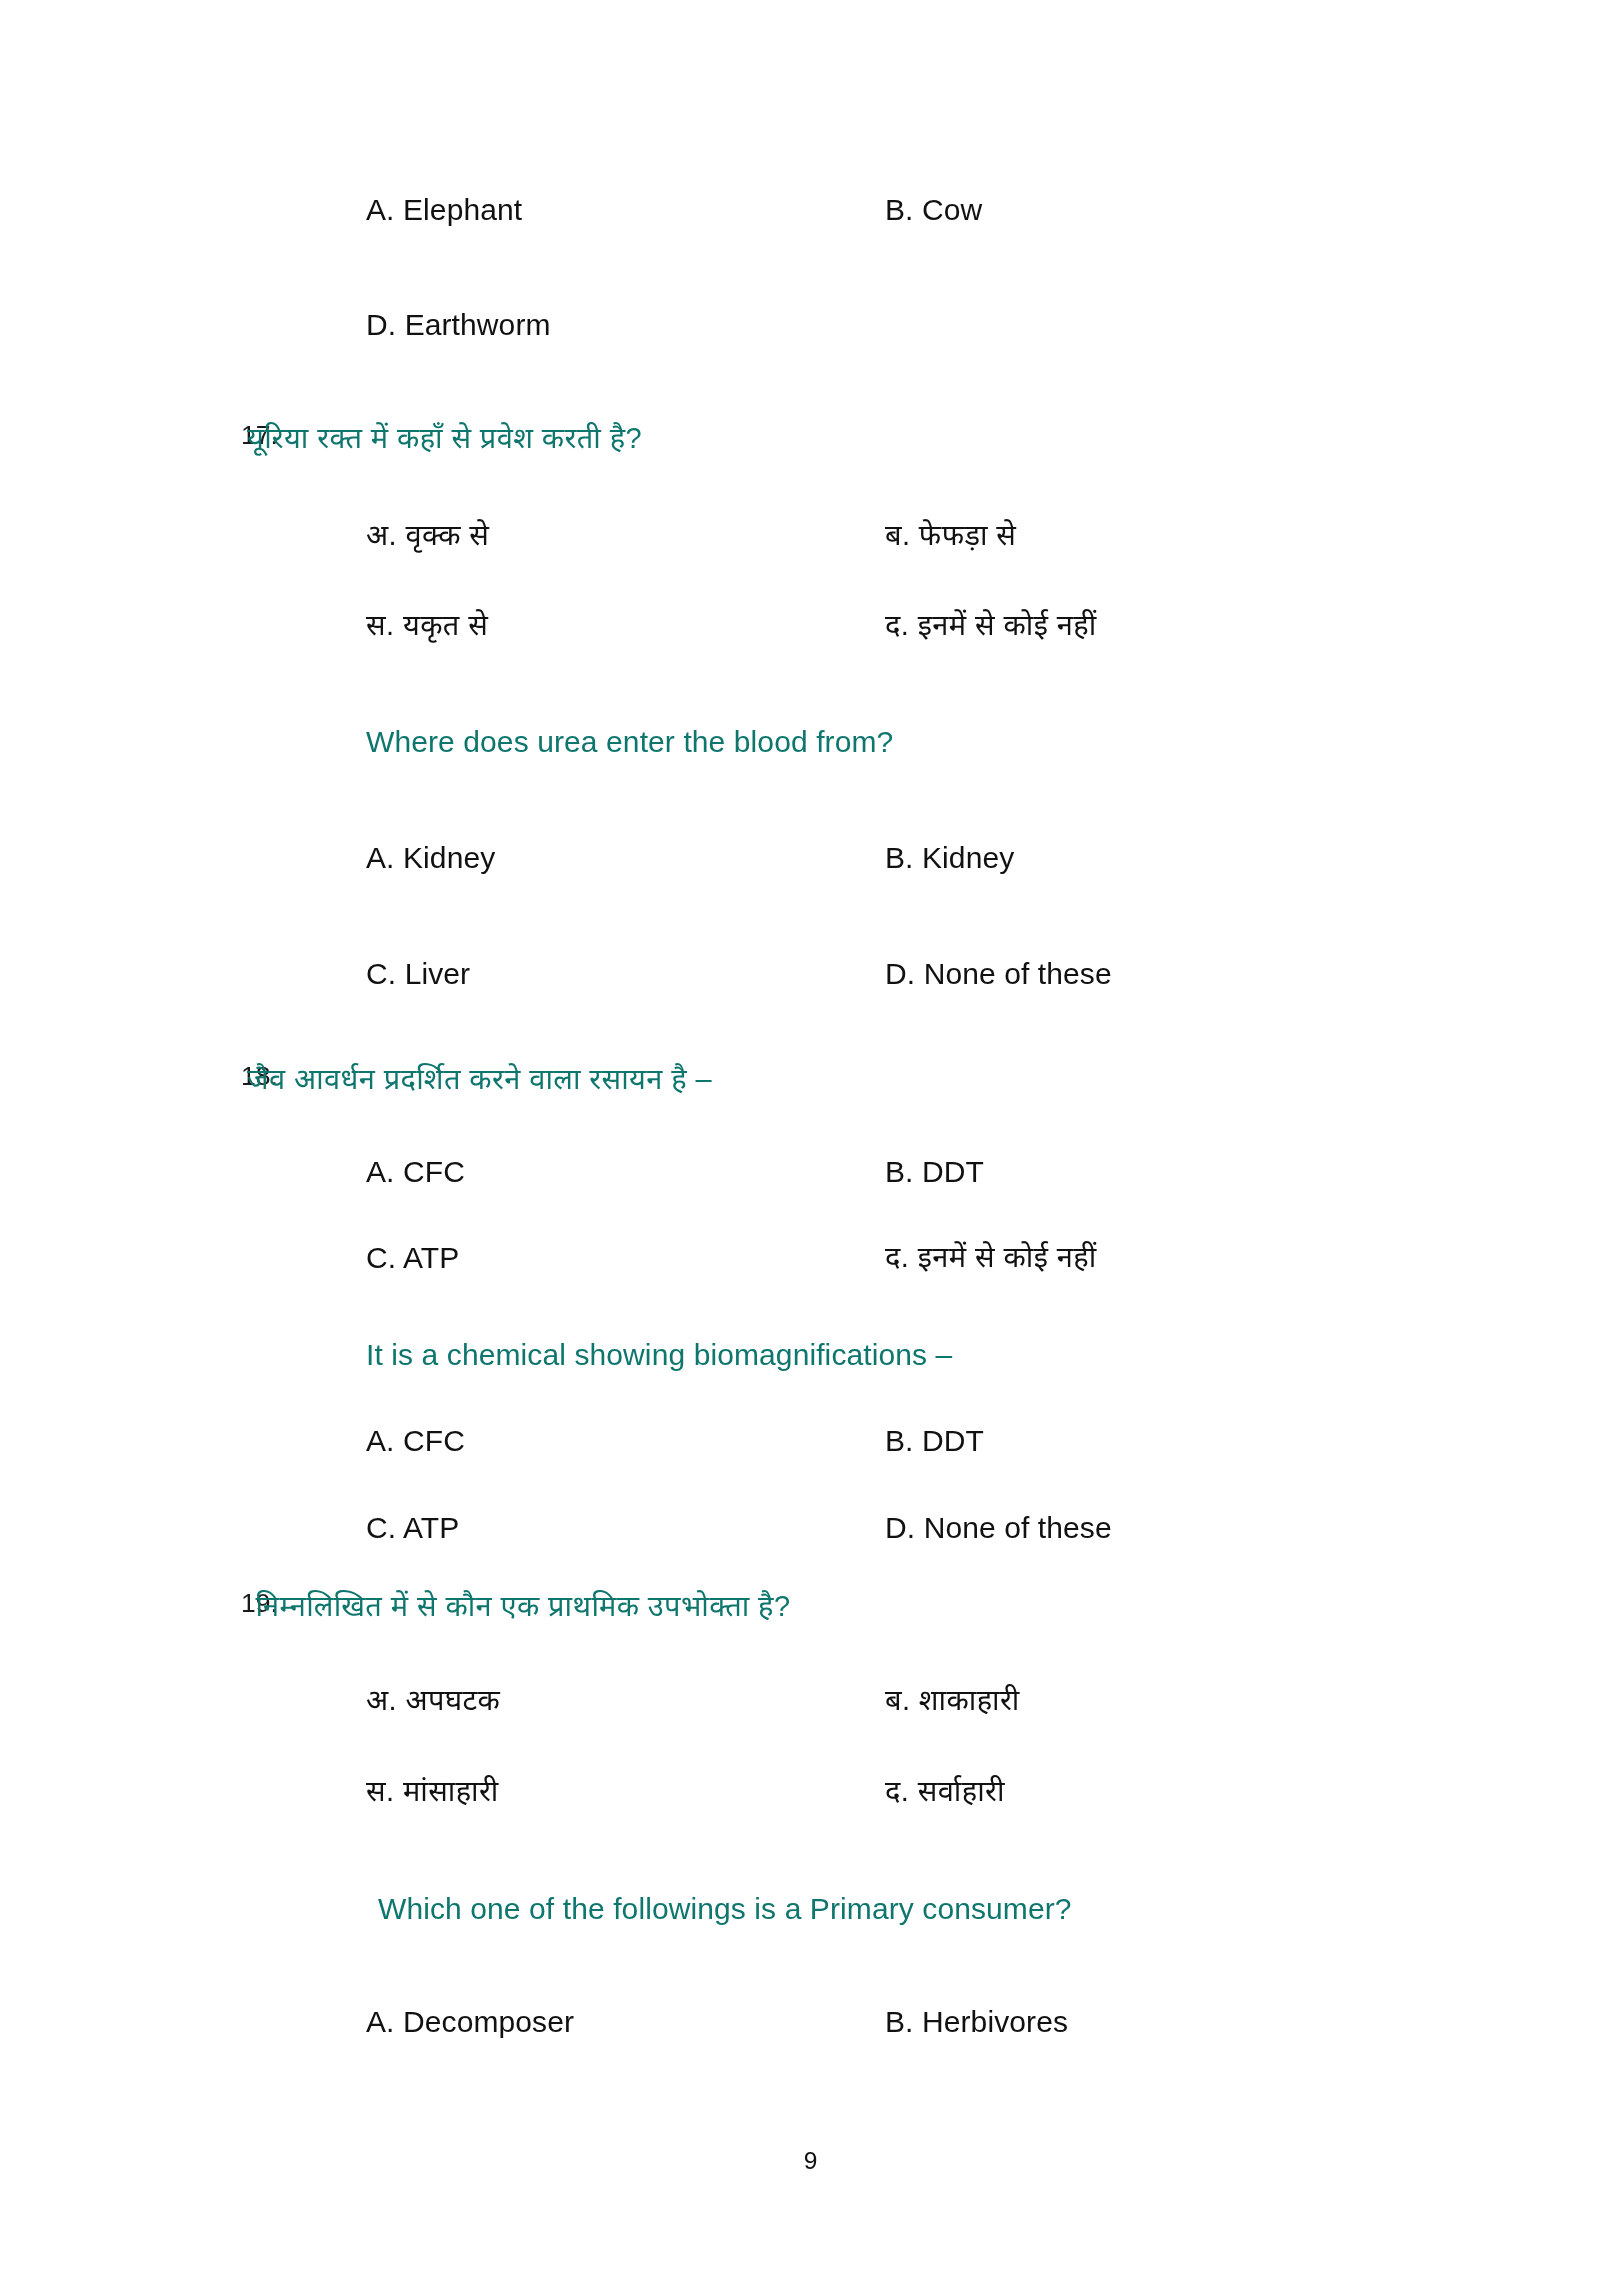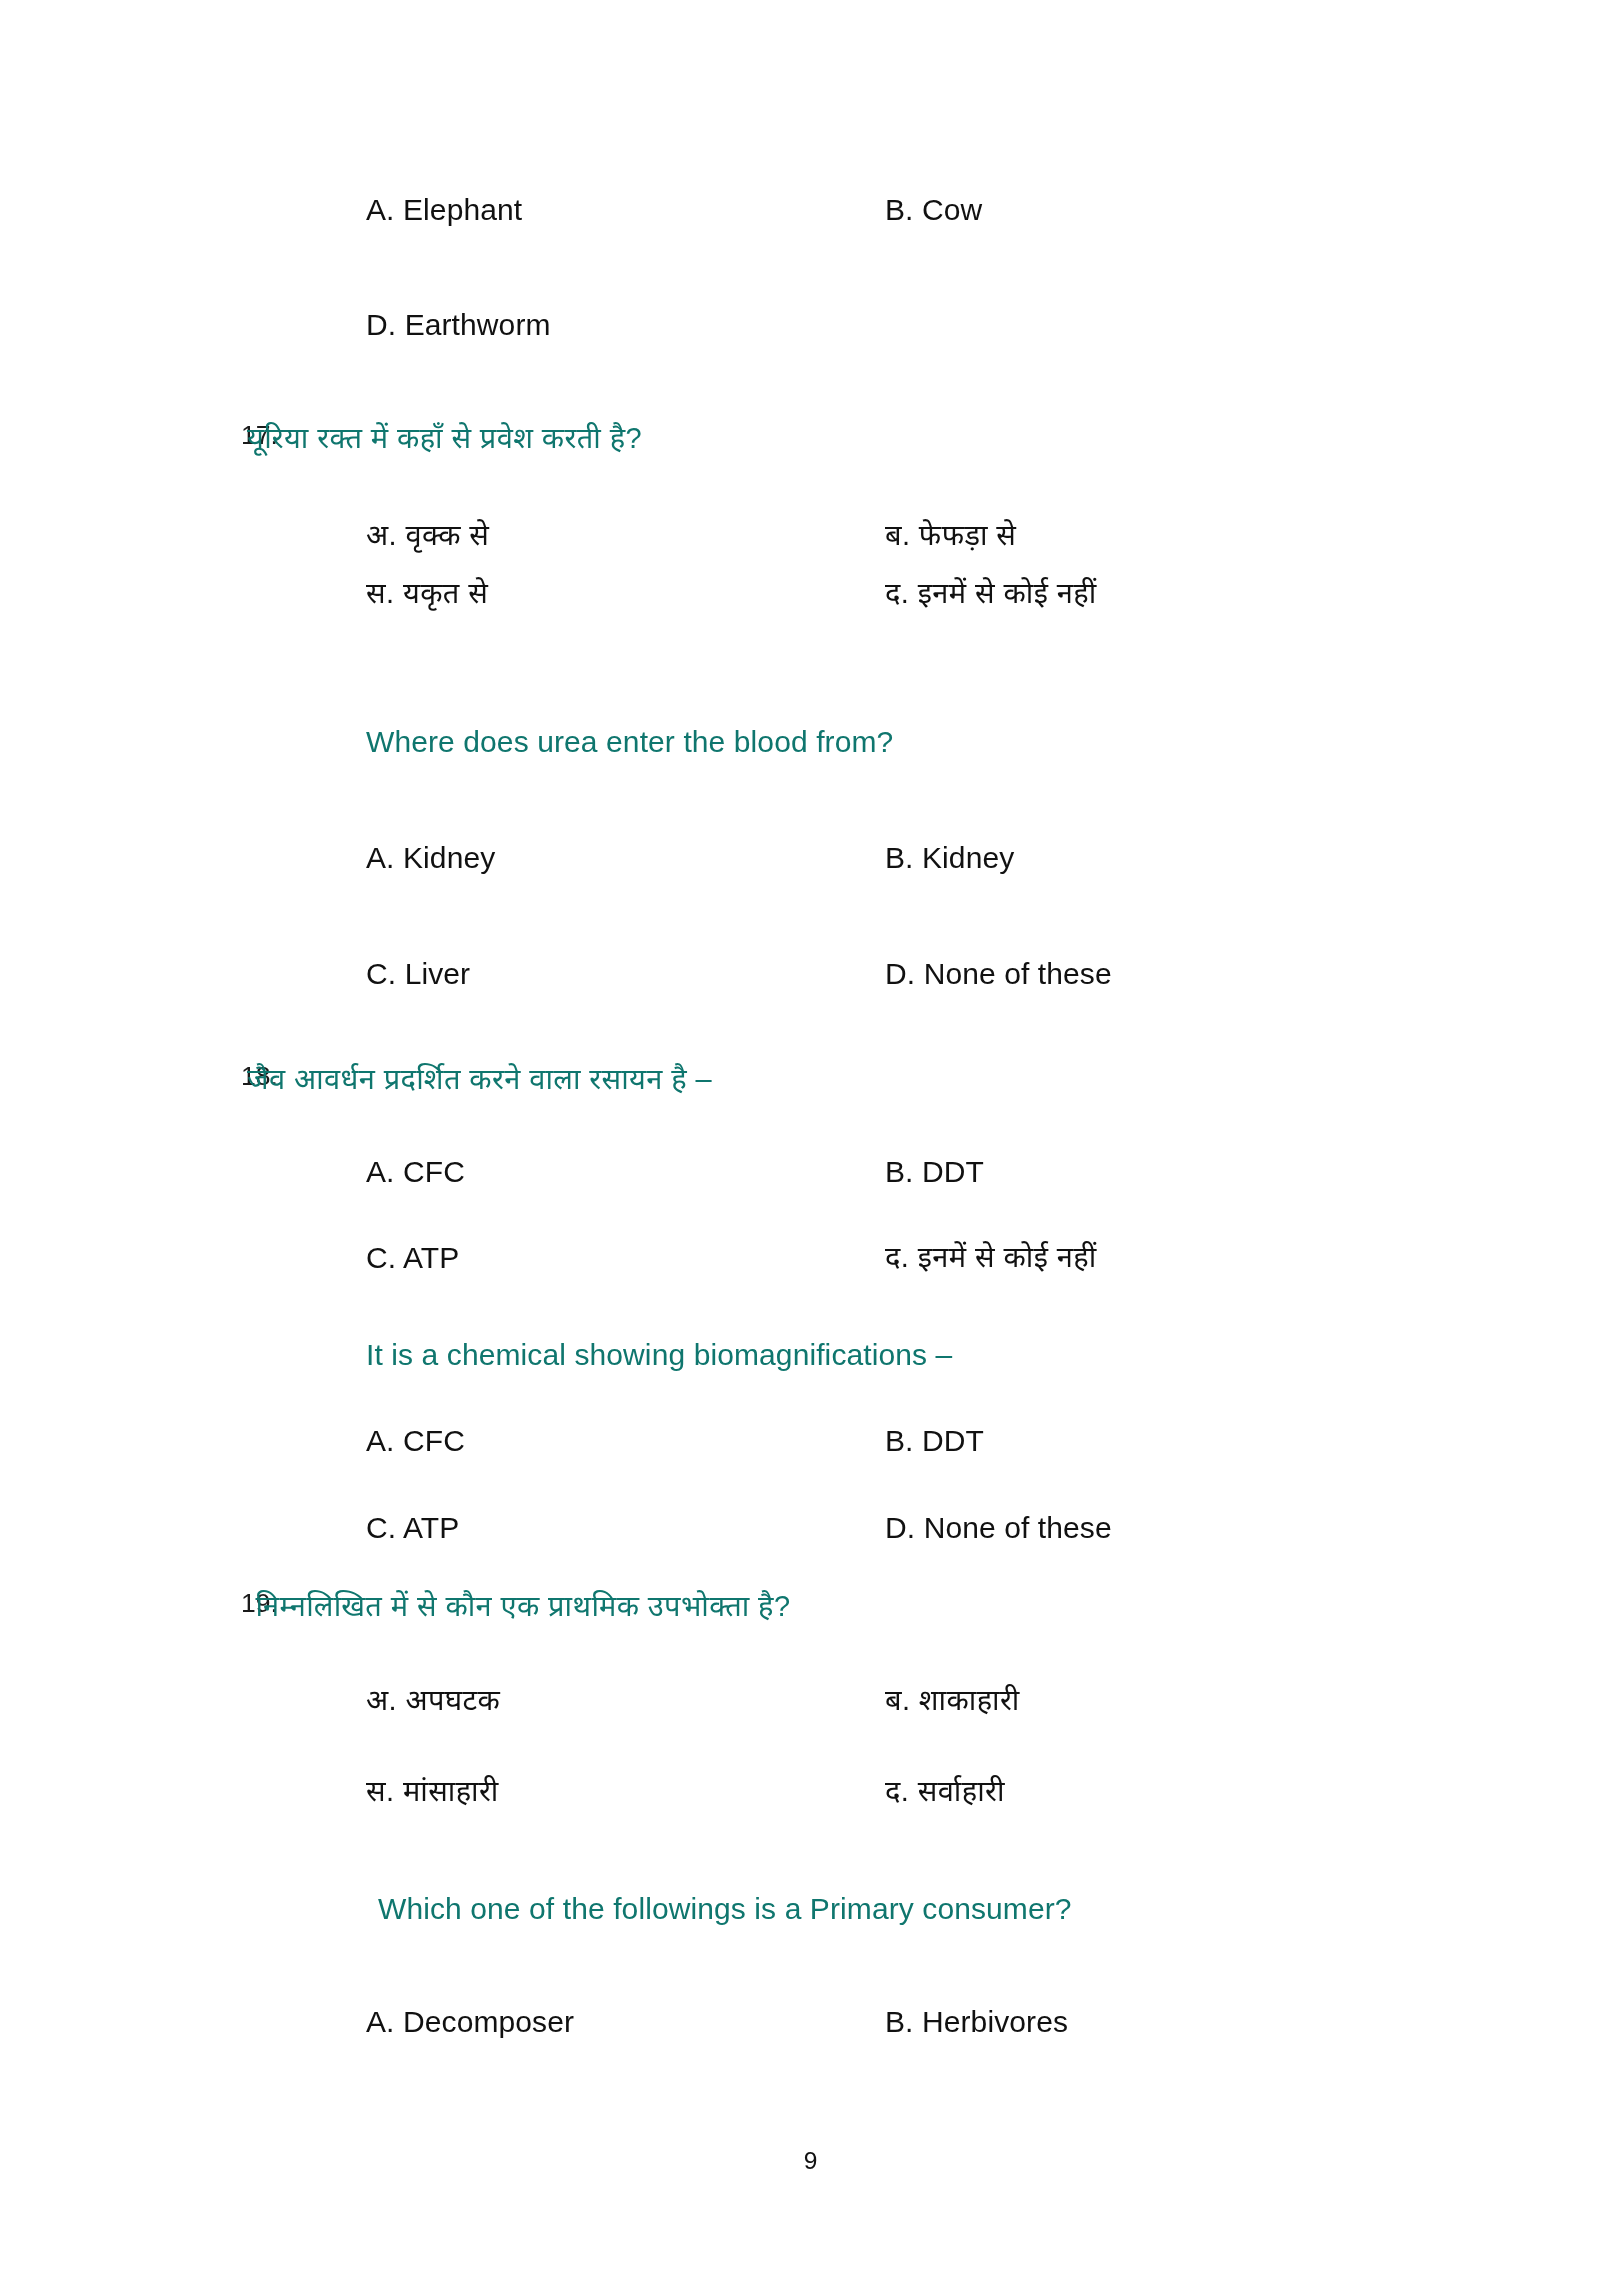--- a/index.html
+++ b/index.html
@@ -115,21 +115,21 @@
 
     <div class="qrow" style="top:420px; left:157px;">
       <div class="qnum">17.</div>
       <div class="qtext hindi">यूरिया रक्त में कहाँ से प्रवेश करती है?</div>
     </div>
 
     <div class="optrow" style="top:518px;">
       <div class="opt-a opt hindi">अ. वृक्क से</div>
       <div class="opt-b opt hindi">ब. फेफड़ा से</div>
     </div>
-    <div class="optrow" style="top:576px;justify-content:center;">
+    <div class="optrow" style="top:608px;justify-content:center;">
       <div class="opt-c opt hindi">स. यकृत से</div>
       <div class="opt-d opt hindi">द. इनमें से कोई नहीं</div>
     </div>
 
     <div class="stem qtext eng" style="top:723px;">Where does urea enter the blood from?</div>
 
     <div class="optrow" style="top:840px;">
       <div class="opt-a opt eng">A. Kidney</div>
       <div class="opt-b opt eng">B. Kidney</div>
     </div>

